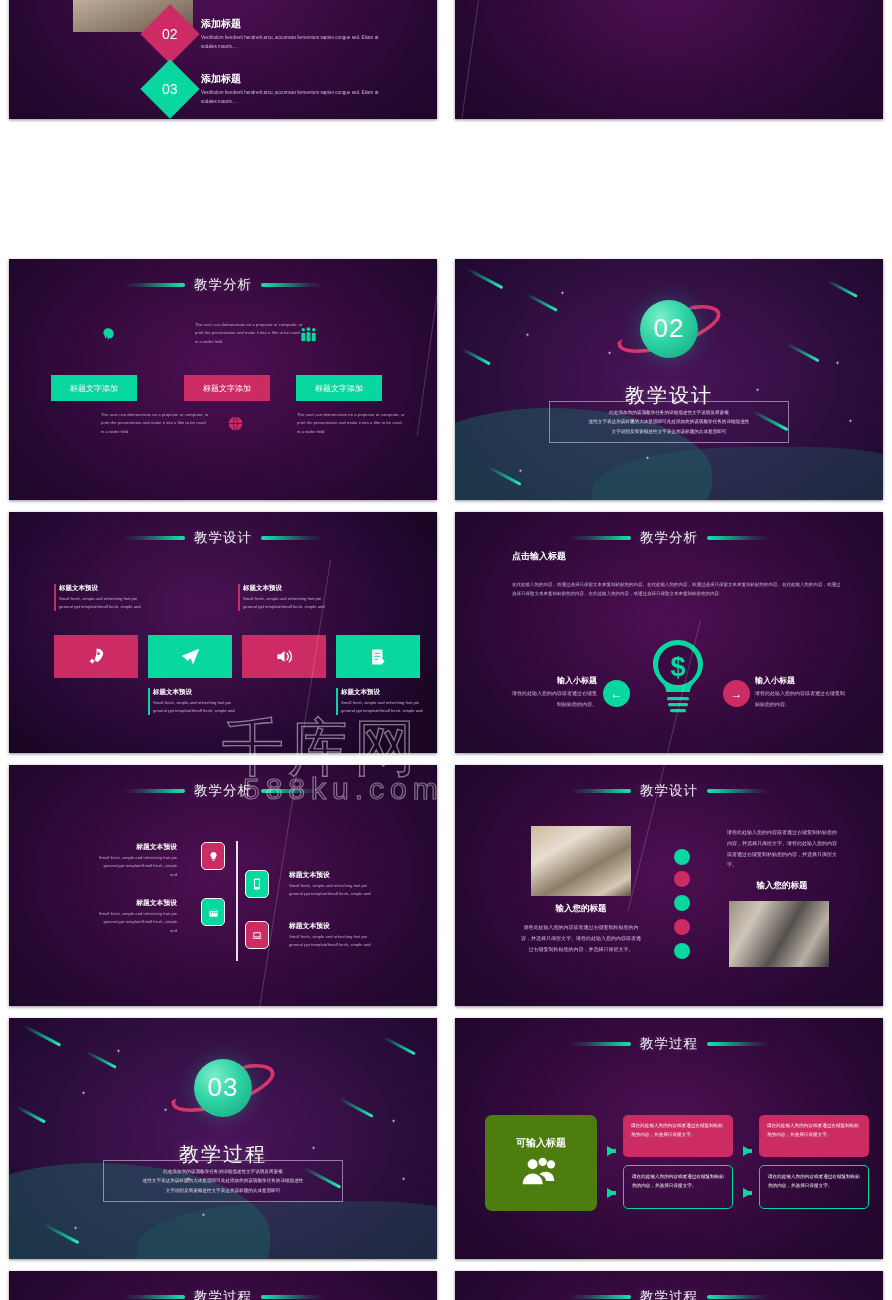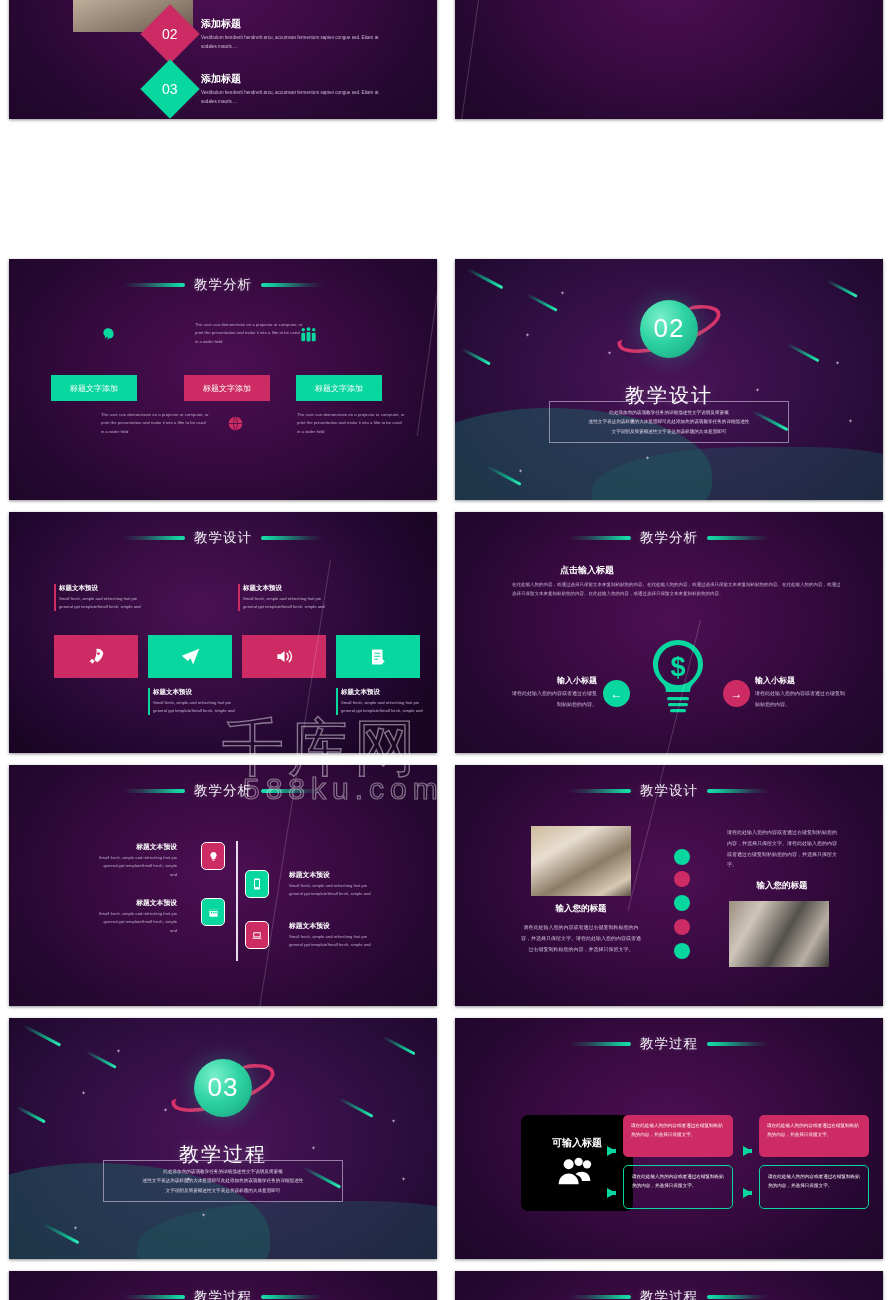--- a/index.html
+++ b/index.html
@@ -145,21 +145,21 @@
   .pin.pink{ background:#cc2b63; } .pin.teal{ background:#08d79f; }
   .pin svg{ fill:#fff; }
   .tl-line{ position:absolute; width:1.5px; background:#e7dcee; }
 
   
   .ph{ position:absolute; background-size:cover; }
   .dot{ position:absolute; width:16px;height:16px;border-radius:50%; }
   .dot.t{ background:#08d79f; } .dot.p{ background:#cc2b63; }
 
   
-  .bigbox{ position:absolute; border-radius:7px; background:#000000; display:flex; flex-direction:column; align-items:center; justify-content:center; gap:6px;margin-left:36px; }
+  .bigbox{ position:absolute; border-radius:7px; background:#4d7c0f; display:flex; flex-direction:column; align-items:center; justify-content:center; gap:6px; }
   .bigbox h4{ color:#fff; font-size:10px; }
   .pbox{ position:absolute; border-radius:5px; padding:6px 8px; }
   .pbox.fill{ background:#cc2b63; }
   .pbox.out{ border:1.2px solid #08d79f; }
   .pbox p{ color:#fff; font-size:4.6px; line-height:2.05; }
   .ar{ position:absolute; width:0;height:0; border-top:5px solid transparent; border-bottom:5px solid transparent; border-left:9px solid #08d79f; }
   .ar:before{ content:""; position:absolute; left:-9px; top:-2px; width:9px; height:4px; background:#08d79f; }
 
   
   .wm{ position:absolute; pointer-events:none; color:transparent;
@@ -352,21 +352,21 @@
 
   <div class="cell">
     <div class="slide">
       <div class="bg-purple"></div>
       <div class="hdr">
         <div class="bar-l"></div>
         <div class="ttl cn">教学分析</div>
         <div class="bar-r"></div>
       </div>
 
-      <h4 class="cn" style="position:absolute;left:57px;top:52px;color:#fff;font-size:9px;font-weight:700;margin-left:48px;">点击输入标题</h4>
+      <h4 class="cn" style="position:absolute;left:57px;top:38px;color:#fff;font-size:9px;font-weight:700;">点击输入标题</h4>
       <div class="para cn" style="left:57px;top:68px;width:330px;">在此处输入您的内容，或通过选择只保留文本来复制粘贴您的内容。在此处输入您的内容，或通过选择只保留文本来复制粘贴您的内容。在此处输入您的内容，或通过选择只保留文本来复制粘贴您的内容。在此处输入您的内容，或通过选择只保留文本来复制粘贴您的内容。</div>
 
       <div style="position:absolute;left:57px;top:163px;width:85px;text-align:right;">
         <h5 class="cn" style="color:#fff;font-size:8px;font-weight:700;">输入小标题</h5>
         <p class="cn" style="color:#d0bcda;font-size:5px;line-height:2.1;margin-top:2px;">请在此处输入您的内容或者通过右键复制贴贴您的内容。</p>
       </div>
       <div class="bulb-circ" style="left:148px;top:168px;background:#08d79f;">←</div>
 
       <span style="position:absolute;left:190px;top:125px;">
         <svg width="66" height="82" viewBox="0 0 66 82">

